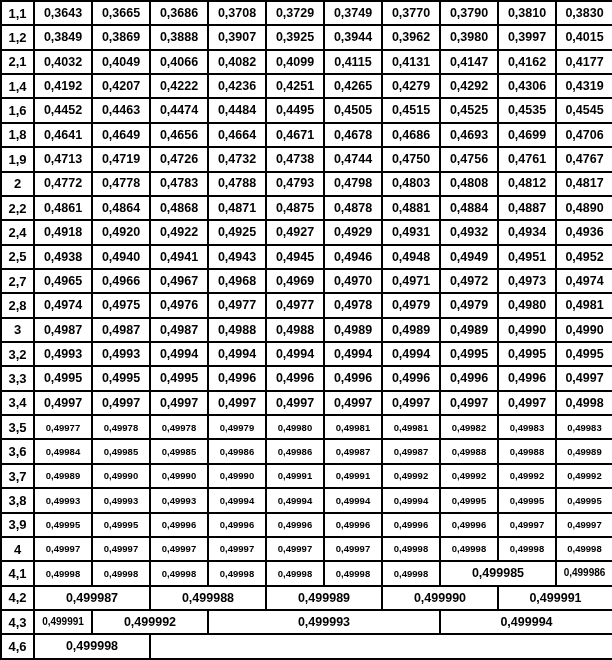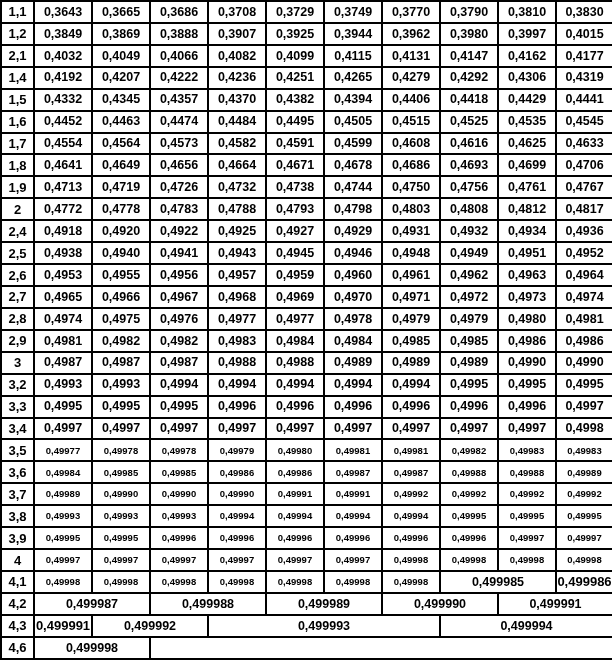--- a/index.html
+++ b/index.html
@@ -34,21 +34,21 @@
     height: 16.5px;
   }
   td.lbl {
     text-align: right;
     padding-right: 3px;
     font-size: 13px;
     border-radius: 8px;
   }
   td.n  { font-size: 12.5px; }
   td.s  { font-size: 9.5px;  }
-  td.t  { font-size: 13px;    }
+  td.t  { font-size: 10px;    }
   td.filler {
     border: none;
     background: #ffffff;
   }
 </style>
 </head>
 <body>
 
 <div class="page">
   <table class="laplace">
@@ -112,59 +112,33 @@
           <td class="val n">0,4222</td>
           <td class="val n">0,4236</td>
           <td class="val n">0,4251</td>
           <td class="val n">0,4265</td>
           <td class="val n">0,4279</td>
           <td class="val n">0,4292</td>
           <td class="val n">0,4306</td>
           <td class="val n">0,4319</td>
         </tr>
         <tr>
-          <td class="lbl">1,5</td>
-          <td class="val n">0,4332</td>
-          <td class="val n">0,4345</td>
-          <td class="val n">0,4357</td>
-          <td class="val n">0,4370</td>
-          <td class="val n">0,4382</td>
-          <td class="val n">0,4394</td>
-          <td class="val n">0,4406</td>
-          <td class="val n">0,4418</td>
-          <td class="val n">0,4429</td>
-          <td class="val n">0,4441</td>
-        </tr>
-        <tr>
           <td class="lbl">1,6</td>
           <td class="val n">0,4452</td>
           <td class="val n">0,4463</td>
           <td class="val n">0,4474</td>
           <td class="val n">0,4484</td>
           <td class="val n">0,4495</td>
           <td class="val n">0,4505</td>
           <td class="val n">0,4515</td>
           <td class="val n">0,4525</td>
           <td class="val n">0,4535</td>
           <td class="val n">0,4545</td>
         </tr>
         <tr>
-          <td class="lbl">1,7</td>
-          <td class="val n">0,4554</td>
-          <td class="val n">0,4564</td>
-          <td class="val n">0,4573</td>
-          <td class="val n">0,4582</td>
-          <td class="val n">0,4591</td>
-          <td class="val n">0,4599</td>
-          <td class="val n">0,4608</td>
-          <td class="val n">0,4616</td>
-          <td class="val n">0,4625</td>
-          <td class="val n">0,4633</td>
-        </tr>
-        <tr>
           <td class="lbl">1,8</td>
           <td class="val n">0,4641</td>
           <td class="val n">0,4649</td>
           <td class="val n">0,4656</td>
           <td class="val n">0,4664</td>
           <td class="val n">0,4671</td>
           <td class="val n">0,4678</td>
           <td class="val n">0,4686</td>
           <td class="val n">0,4693</td>
           <td class="val n">0,4699</td>
@@ -190,20 +164,33 @@
           <td class="val n">0,4783</td>
           <td class="val n">0,4788</td>
           <td class="val n">0,4793</td>
           <td class="val n">0,4798</td>
           <td class="val n">0,4803</td>
           <td class="val n">0,4808</td>
           <td class="val n">0,4812</td>
           <td class="val n">0,4817</td>
         </tr>
         <tr>
+          <td class="lbl">2,2</td>
+          <td class="val n">0,4861</td>
+          <td class="val n">0,4864</td>
+          <td class="val n">0,4868</td>
+          <td class="val n">0,4871</td>
+          <td class="val n">0,4875</td>
+          <td class="val n">0,4878</td>
+          <td class="val n">0,4881</td>
+          <td class="val n">0,4884</td>
+          <td class="val n">0,4887</td>
+          <td class="val n">0,4890</td>
+        </tr>
+        <tr>
           <td class="lbl">2,4</td>
           <td class="val n">0,4918</td>
           <td class="val n">0,4920</td>
           <td class="val n">0,4922</td>
           <td class="val n">0,4925</td>
           <td class="val n">0,4927</td>
           <td class="val n">0,4929</td>
           <td class="val n">0,4931</td>
           <td class="val n">0,4932</td>
           <td class="val n">0,4934</td>
@@ -216,33 +203,20 @@
           <td class="val n">0,4941</td>
           <td class="val n">0,4943</td>
           <td class="val n">0,4945</td>
           <td class="val n">0,4946</td>
           <td class="val n">0,4948</td>
           <td class="val n">0,4949</td>
           <td class="val n">0,4951</td>
           <td class="val n">0,4952</td>
         </tr>
         <tr>
-          <td class="lbl">2,6</td>
-          <td class="val n">0,4953</td>
-          <td class="val n">0,4955</td>
-          <td class="val n">0,4956</td>
-          <td class="val n">0,4957</td>
-          <td class="val n">0,4959</td>
-          <td class="val n">0,4960</td>
-          <td class="val n">0,4961</td>
-          <td class="val n">0,4962</td>
-          <td class="val n">0,4963</td>
-          <td class="val n">0,4964</td>
-        </tr>
-        <tr>
           <td class="lbl">2,7</td>
           <td class="val n">0,4965</td>
           <td class="val n">0,4966</td>
           <td class="val n">0,4967</td>
           <td class="val n">0,4968</td>
           <td class="val n">0,4969</td>
           <td class="val n">0,4970</td>
           <td class="val n">0,4971</td>
           <td class="val n">0,4972</td>
           <td class="val n">0,4973</td>
@@ -255,33 +229,20 @@
           <td class="val n">0,4976</td>
           <td class="val n">0,4977</td>
           <td class="val n">0,4977</td>
           <td class="val n">0,4978</td>
           <td class="val n">0,4979</td>
           <td class="val n">0,4979</td>
           <td class="val n">0,4980</td>
           <td class="val n">0,4981</td>
         </tr>
         <tr>
-          <td class="lbl">2,9</td>
-          <td class="val n">0,4981</td>
-          <td class="val n">0,4982</td>
-          <td class="val n">0,4982</td>
-          <td class="val n">0,4983</td>
-          <td class="val n">0,4984</td>
-          <td class="val n">0,4984</td>
-          <td class="val n">0,4985</td>
-          <td class="val n">0,4985</td>
-          <td class="val n">0,4986</td>
-          <td class="val n">0,4986</td>
-        </tr>
-        <tr>
           <td class="lbl">3</td>
           <td class="val n">0,4987</td>
           <td class="val n">0,4987</td>
           <td class="val n">0,4987</td>
           <td class="val n">0,4988</td>
           <td class="val n">0,4988</td>
           <td class="val n">0,4989</td>
           <td class="val n">0,4989</td>
           <td class="val n">0,4989</td>
           <td class="val n">0,4990</td>

